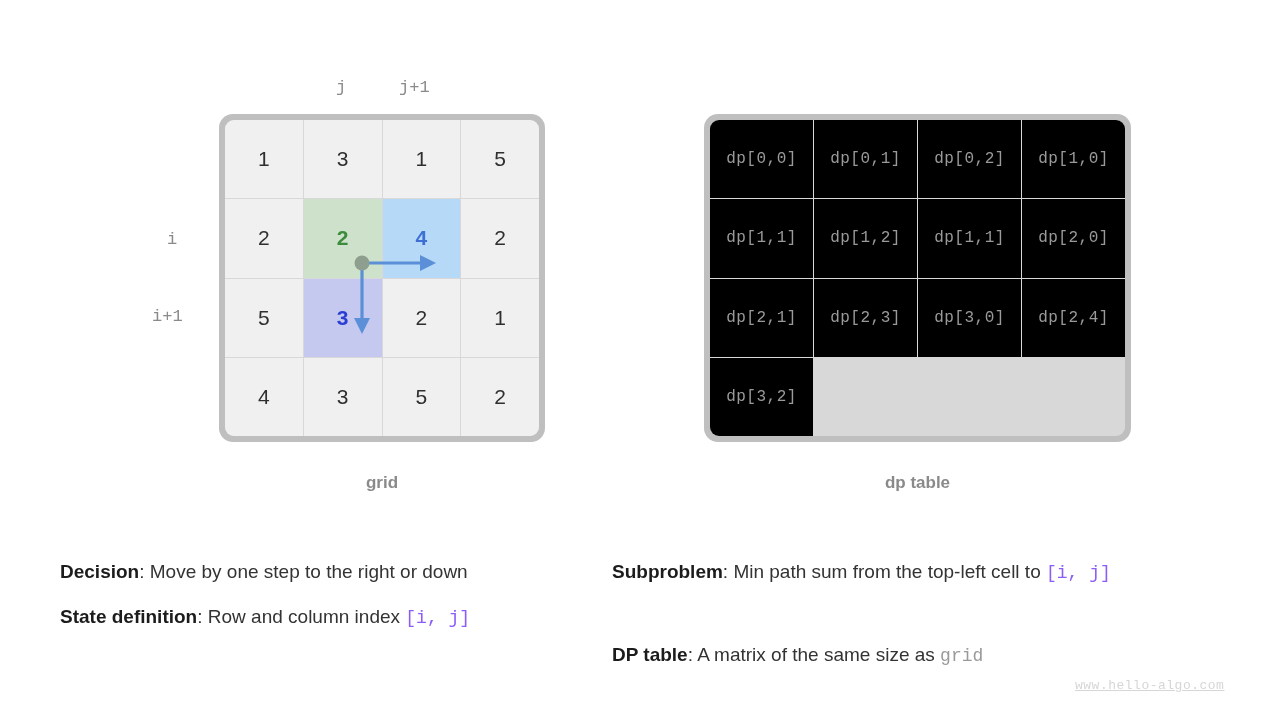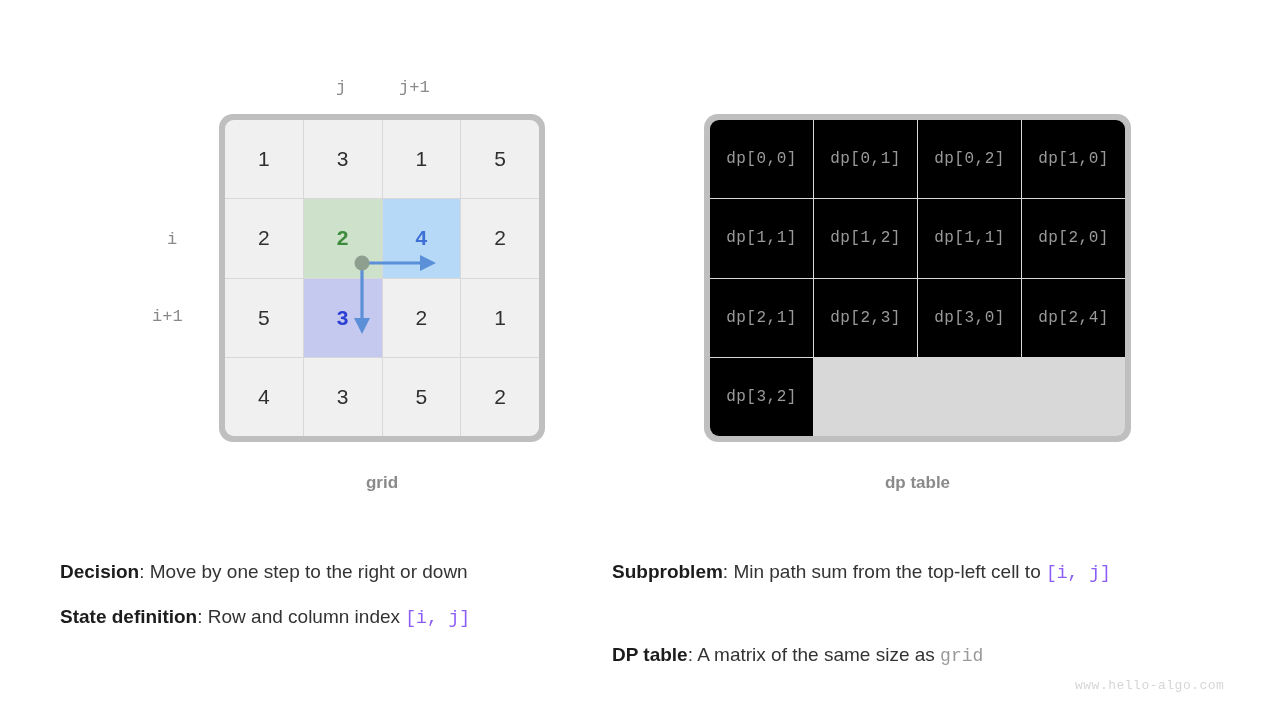--- a/index.html
+++ b/index.html
@@ -120,20 +120,21 @@
   #note-dptable    { left: 612px; top: 606px; margin-top: 38px; }
 
   #watermark {
     position: absolute;
     left: 1075px;
     top: 678px;
     font-family: "Liberation Mono", monospace;
     font-size: 13px;
     color: #d6d6d6;
     letter-spacing: 0.5px;
+    text-decoration: underline;
   }
 </style>
 </head>
 <body>
 
 <div class="axis-label" id="label-j">j</div>
 <div class="axis-label" id="label-jp1">j+1</div>
 
 <div class="axis-label" id="label-i">i</div>
 <div class="axis-label" id="label-ip1">i+1</div>

